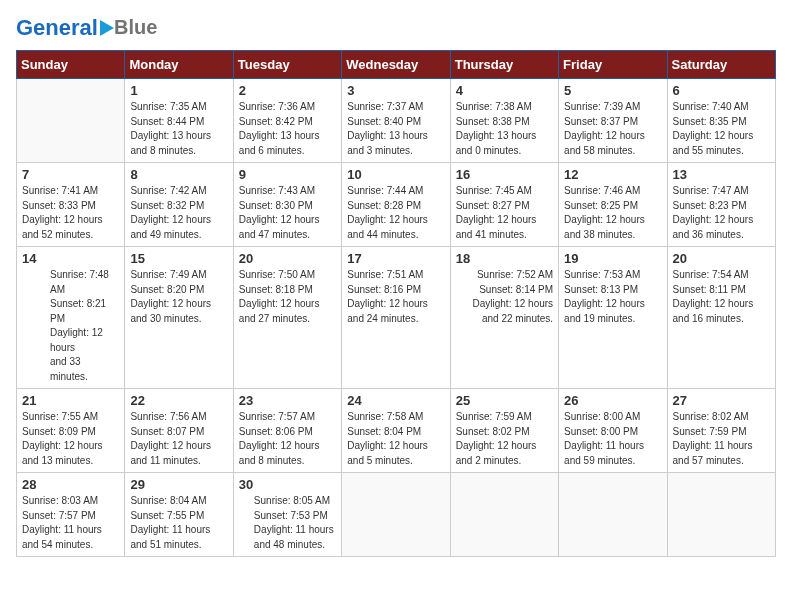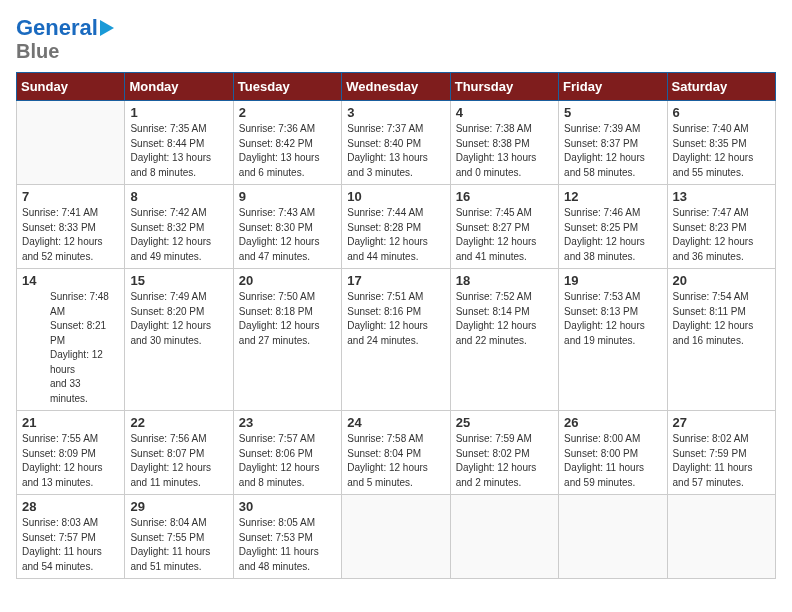--- a/index.html
+++ b/index.html
@@ -11,21 +11,21 @@
       padding: 16px;
     }
     .header {
       display: flex;
       justify-content: space-between;
       align-items: flex-start;
       margin-bottom: 10px;
     }
     .logo {
       display: flex;
-      flex-direction: column;
+      flex-direction: row;
       align-items: flex-start;
     }
     .logo-text {
       font-size: 22px;
       font-weight: bold;
       color: #333;
       line-height: 1.1;
     }
     .logo-text span.blue { color: #1a6abf; }
     .logo-arrow {
@@ -241,21 +241,21 @@
         </td>
         <td>
           <span class="day-num">17</span>
           <div class="day-info" style="white-space: pre-line;">Sunrise: 7:51 AM
 Sunset: 8:16 PM
 Daylight: 12 hours
 and 24 minutes.</div>
         </td>
         <td>
           <span class="day-num">18</span>
-          <div class="day-info" style="white-space: pre-line;">Sunrise: 7:52 AM
+          <div class="day-info" style="white-space: pre-line; text-align: right;">Sunrise: 7:52 AM
 Sunset: 8:14 PM
 Daylight: 12 hours
 and 22 minutes.</div>
         </td>
         <td>
           <span class="day-num">19</span>
           <div class="day-info" style="white-space: pre-line;">Sunrise: 7:53 AM
 Sunset: 8:13 PM
 Daylight: 12 hours
 and 19 minutes.</div>
@@ -329,21 +329,21 @@
         </td>
         <td>
           <span class="day-num">29</span>
           <div class="day-info" style="white-space: pre-line;">Sunrise: 8:04 AM
 Sunset: 7:55 PM
 Daylight: 11 hours
 and 51 minutes.</div>
         </td>
         <td>
           <span class="day-num">30</span>
-          <div class="day-info" style="white-space: pre-line;">Sunrise: 8:05 AM
+          <div class="day-info" style="white-space: pre-line; margin-left: 15px;">Sunrise: 8:05 AM
 Sunset: 7:53 PM
 Daylight: 11 hours
 and 48 minutes.</div>
         </td>
         <td class="empty"></td>
         <td class="empty"></td>
         <td class="empty"></td>
         <td class="empty"></td>
       </tr>
     </tbody>

